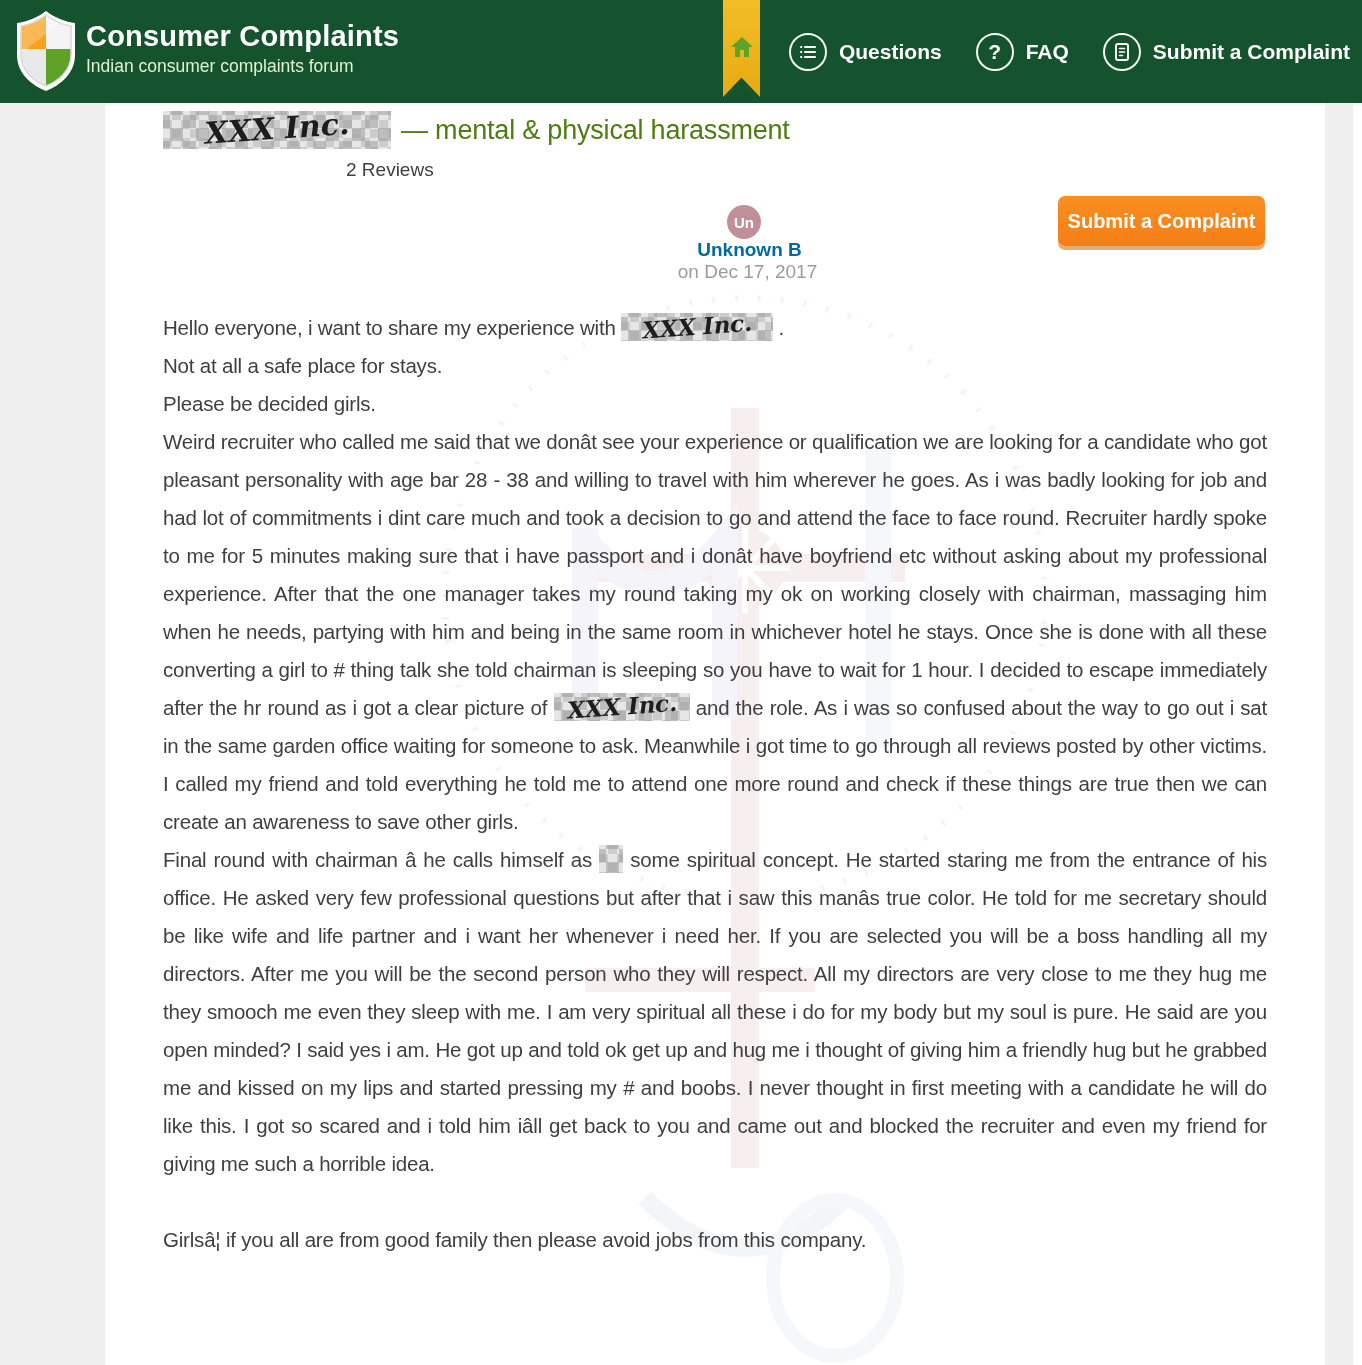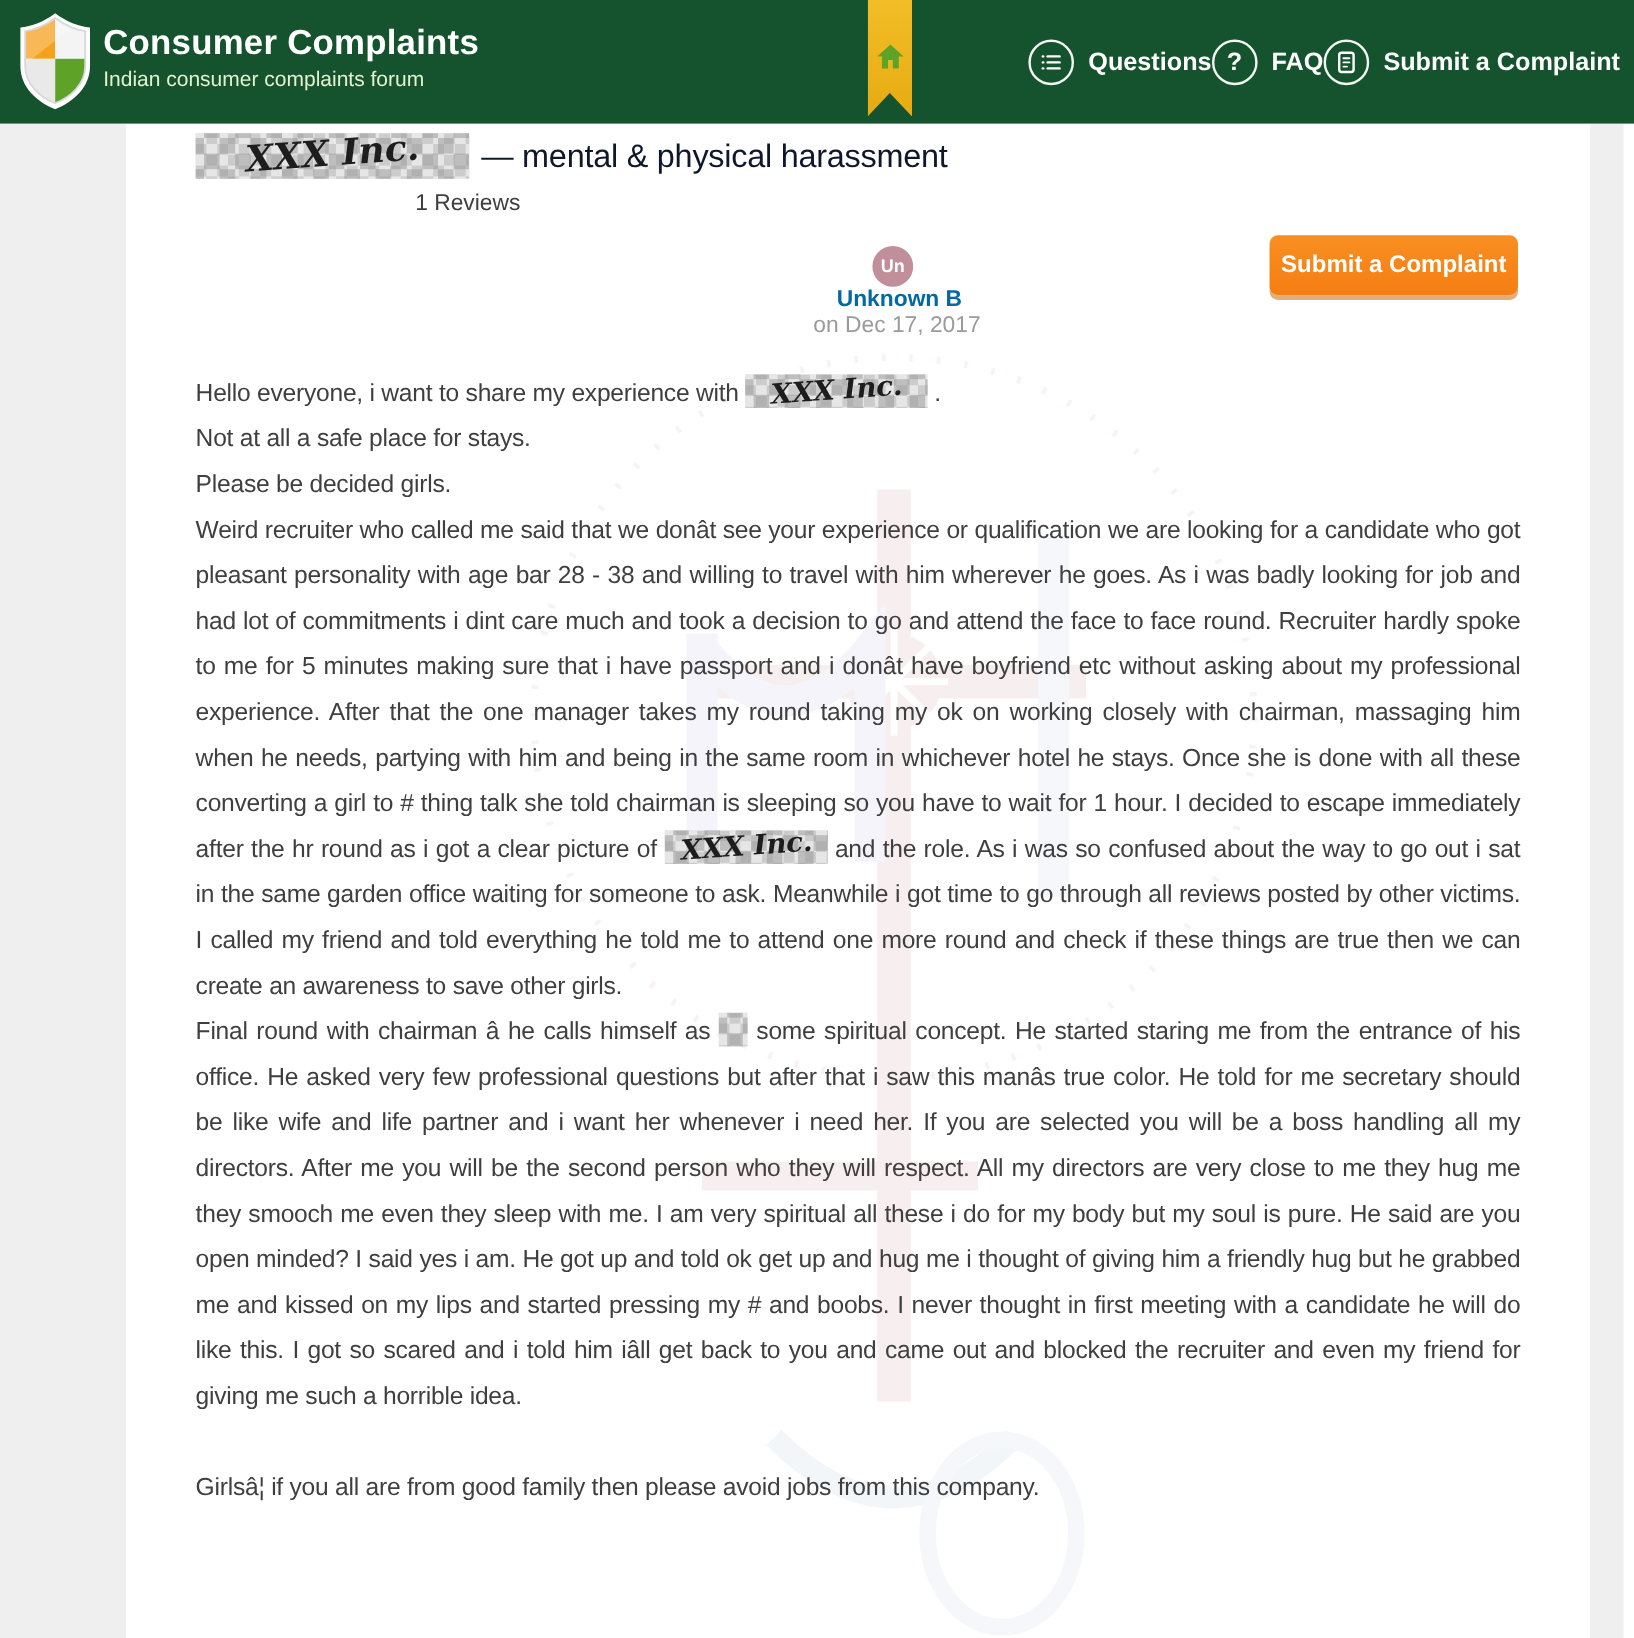--- a/index.html
+++ b/index.html
@@ -10,36 +10,36 @@
   .header { position:absolute; top:0; left:0; width:1362px; height:103px; background:#14532d; z-index:5;text-decoration:underline; }
   .logo { position:absolute; left:14px; top:9px; width:64px; height:84px; cursor:pointer; }
   .brand { position:absolute; left:86px; top:20px; color:#fff; }
   .brand-title { font-size:29px; font-weight:700; letter-spacing:.2px; }
   .brand-sub { font-size:17.5px; font-weight:400; color:#e3f2cf; margin-top:3px; }
 
   .ribbon { position:absolute; left:723px; top:0; width:37px; height:97px;
             background:linear-gradient(180deg,#f2bd27 0%,#e7ab12 100%);
             clip-path:polygon(0 0,100% 0,100% 100%,50% 80%,0 100%);
             display:flex; justify-content:center; padding-top:36px; }
-  .nav { position:absolute; right:12px; top:0; height:103px; display:flex; align-items:center; }
+  .nav { position:absolute; right:12px; top:0; height:103px; display:flex; align-items:center; gap:34px; }
   .nav-item { display:flex; align-items:center; gap:12px; cursor:pointer; }
   .nav-label { color:#fff; font-size:21px; font-weight:700; }
   .nav-circle { width:38px; height:38px; border:2px solid rgba(255,255,255,.95); border-radius:50%;
                 display:flex; align-items:center; justify-content:center; }
 
   
   .rail-left  { position:absolute; top:103px; left:0; width:105px; height:1262px; background:#efefef; }
   .rail-right { position:absolute; top:103px; left:1325px; width:28px; height:1262px; background:#efefef; }
 
   
   .main { position:absolute; top:103px; left:105px; width:1220px; height:1262px; background:#fff; }
   .watermark { position:absolute; left:330px; top:165px; width:640px; height:1100px; opacity:.09; z-index:0; pointer-events:none; }
 
   .title-row { position:relative; z-index:1; margin:8px 0 0 58px; display:flex; align-items:center; }
-  .title-text { font-size:27px; font-weight:500; color:#0f172a; margin-left:10px; letter-spacing:-.2px; }
+  .title-text { font-size:27px; font-weight:500; color:#4d7c0f; margin-left:10px; letter-spacing:-.2px; }
   .reviews { position:relative; z-index:1; margin:10px 0 0 241px; font-size:19px; color:#3f3f3f; }
 
   .author-row { position:relative; z-index:1; margin:24px 0 0 58px; display:flex; align-items:center;flex-direction:column; }
   .avatar { width:34px; height:34px; border-radius:50%; background:#c18f9a; color:#fff;
             font-size:15px; font-weight:700; display:flex; align-items:center; justify-content:center; }
   .author-name { margin-left:11px; color:#0369a1; font-weight:700; font-size:19px; cursor:pointer; }
   .author-date { margin-left:7px; color:#9b9b9b; font-size:19px; }
 
   .submit-btn { position:absolute; z-index:2; top:93px; left:953px; width:207px; height:50px;
                 background:linear-gradient(180deg,#f98f21 0%,#f57e14 100%);
@@ -153,21 +153,21 @@
     <ellipse cx="400" cy="1010" rx="62" ry="78" fill="none" stroke="#9db3d6" stroke-width="14"></ellipse>
   </svg>
 
   <div class="title-row">
     <span class="censor title-censor">
       <span class="handwriting">XXX Inc.</span>
     </span>
     <span class="title-text">— mental &amp; physical harassment</span>
   </div>
 
-  <div class="reviews">1 Reviews</div>
+  <div class="reviews">2 Reviews</div>
 
   <div class="author-row">
     <span class="avatar">Un</span>
     <span class="author-name">Unknown B</span>
     <span class="author-date">on Dec 17, 2017</span>
   </div>
 
   <button class="submit-btn">Submit a Complaint</button>
 
   <div class="body-wrap">

